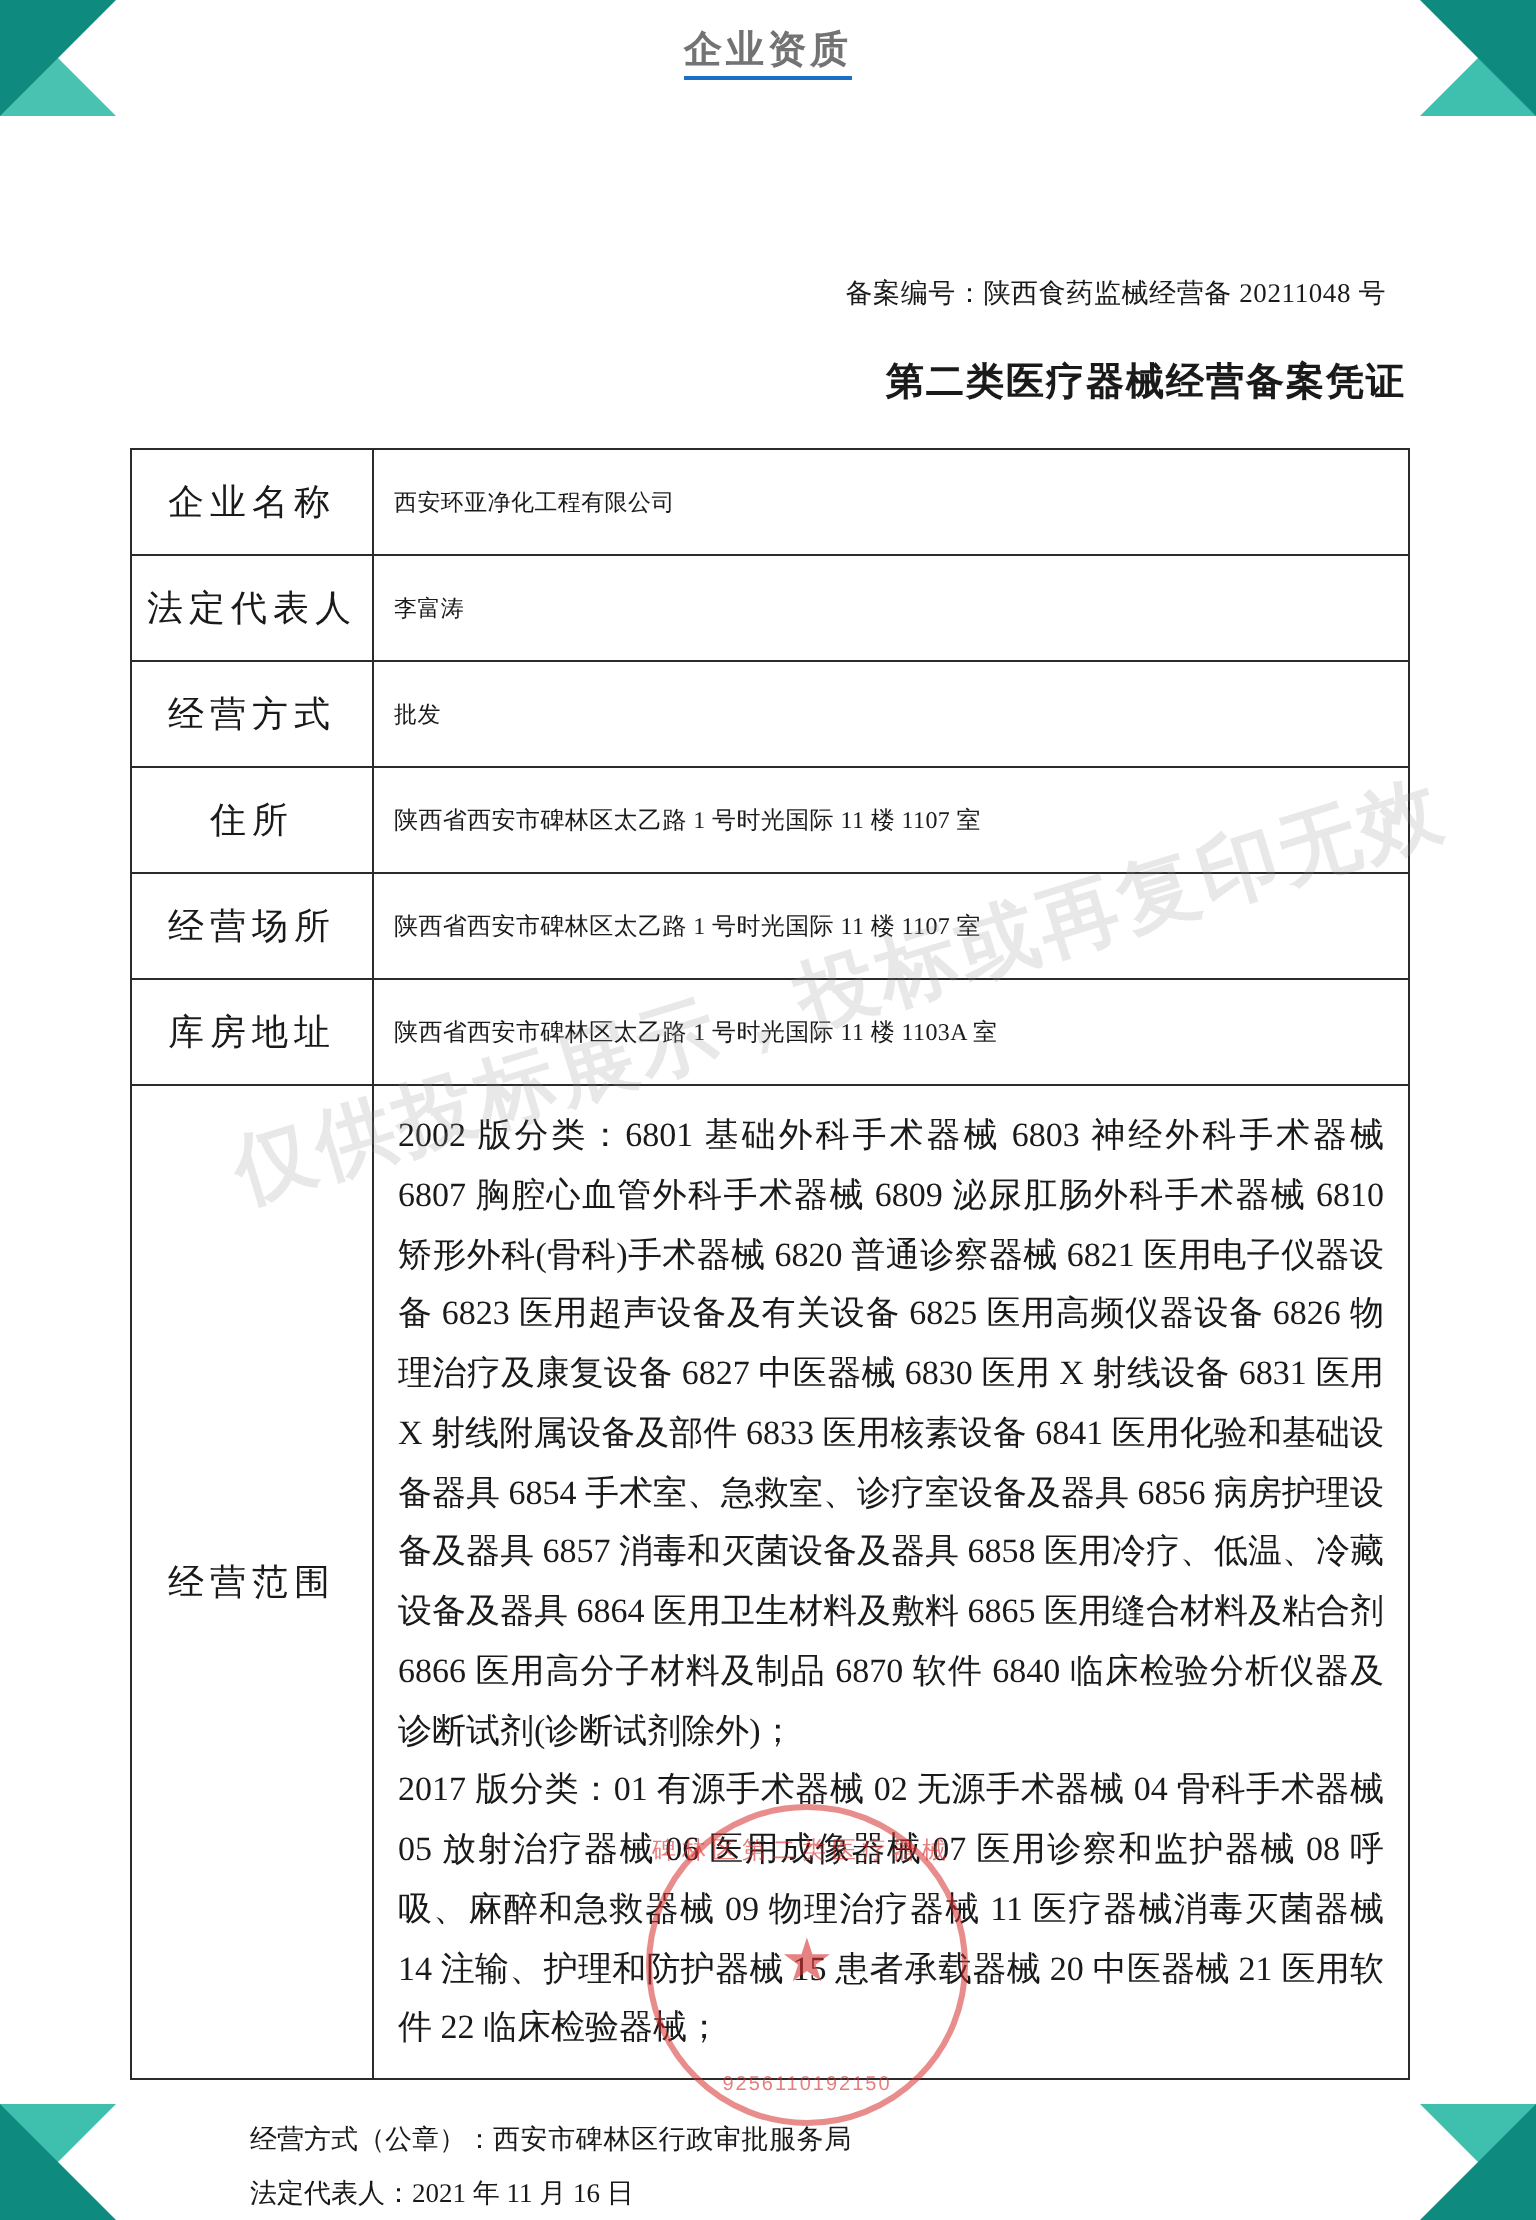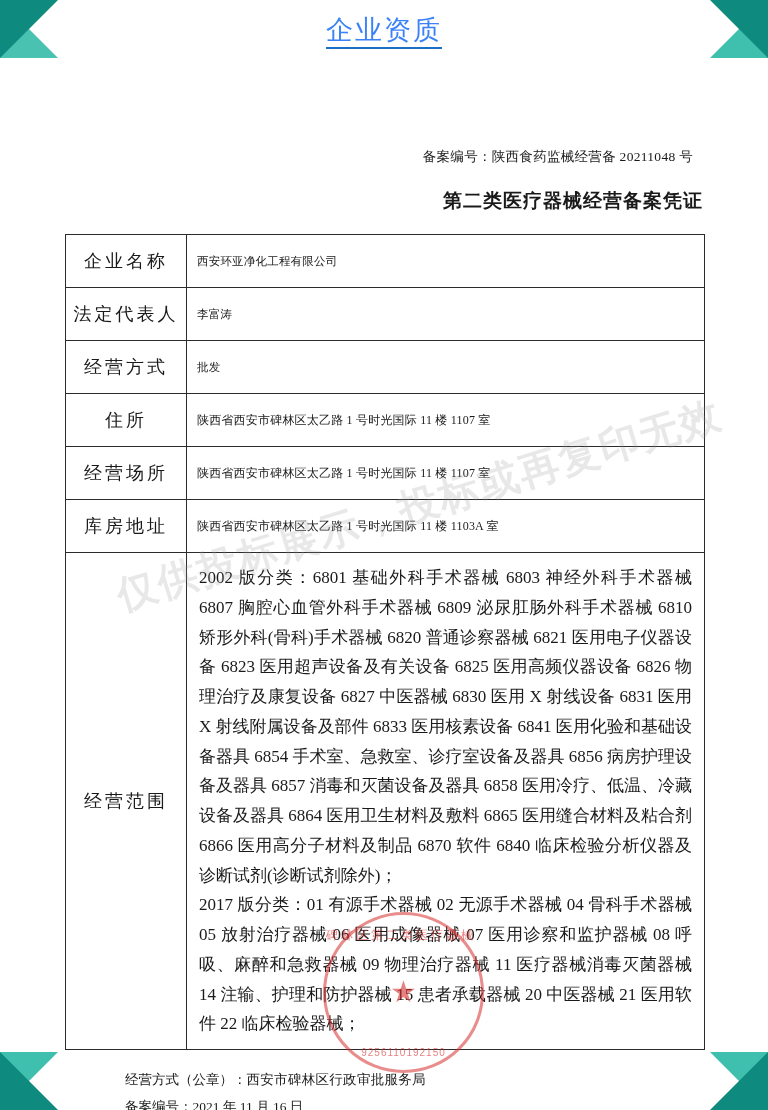--- a/index.html
+++ b/index.html
@@ -63,23 +63,23 @@
     bottom: 0; right: 0;
     border-bottom: 58px solid transparent;
     border-right: 58px solid #3fbfae;
   }
 
   
   .page-heading {
     text-align: center;
     padding-top: 12px;
     font-family: "Liberation Sans", "DejaVu Sans", sans-serif;
-    font-size: 27px;
-    font-weight: normal;
-    color: #3b82f6;
+    font-size: 19px;
+    font-weight: bold;
+    color: #737373;
     letter-spacing: 2px;
   }
   .page-heading span {
     border-bottom: 2px solid #1b6fc4;
     padding-bottom: 2px;
   }
 
   
   .doc {
     position: relative;
@@ -266,21 +266,21 @@
       </td>
     </tr>
   </tbody>
     </table>
 
   <div class="footer">
     <div>
       <span>经营方式（公章）：</span><span class="dept-name">西安市碑林区行政审批服务局</span>
     </div>
     <div>
-      <span>备案编号：</span><span>2021 年 11 月 16 日</span>
+      <span>法定代表人：</span><span>2021 年 11 月 16 日</span>
     </div>
   </div>
 
   <div class="watermark">仅供投标展示，投标或再复印无效</div>
 
   <div class="seal">
     <div class="seal-top">碑林区第二类医疗器械</div>
     <div class="seal-star">★</div>
     <div class="seal-bottom">9256110192150</div>
   </div>

